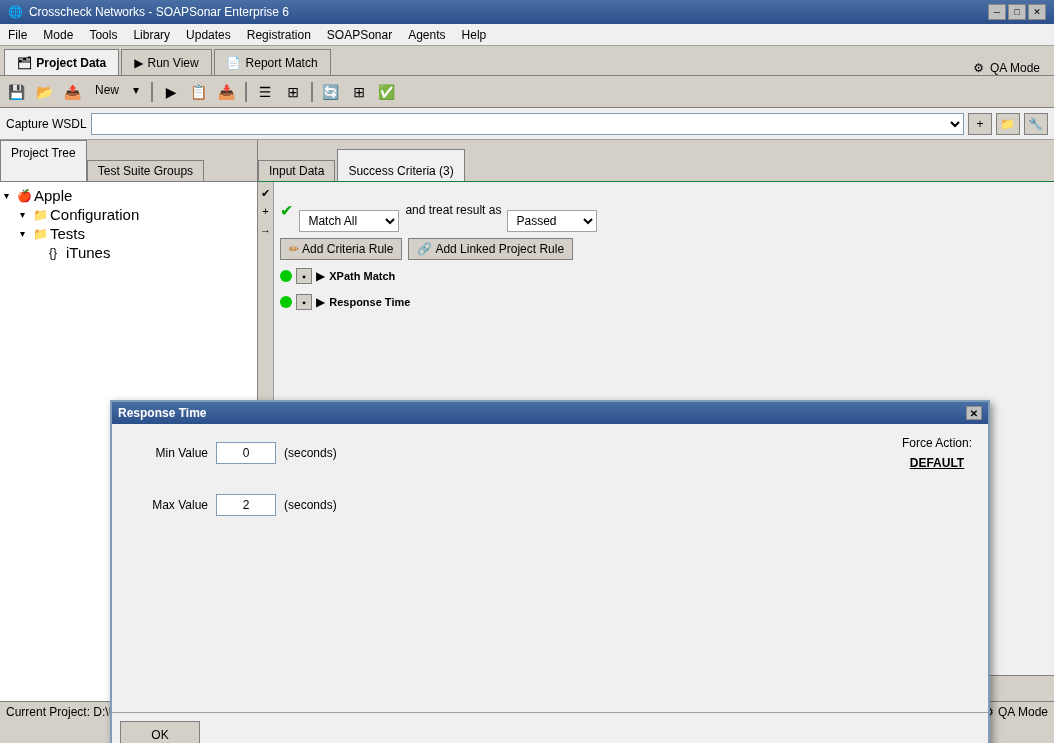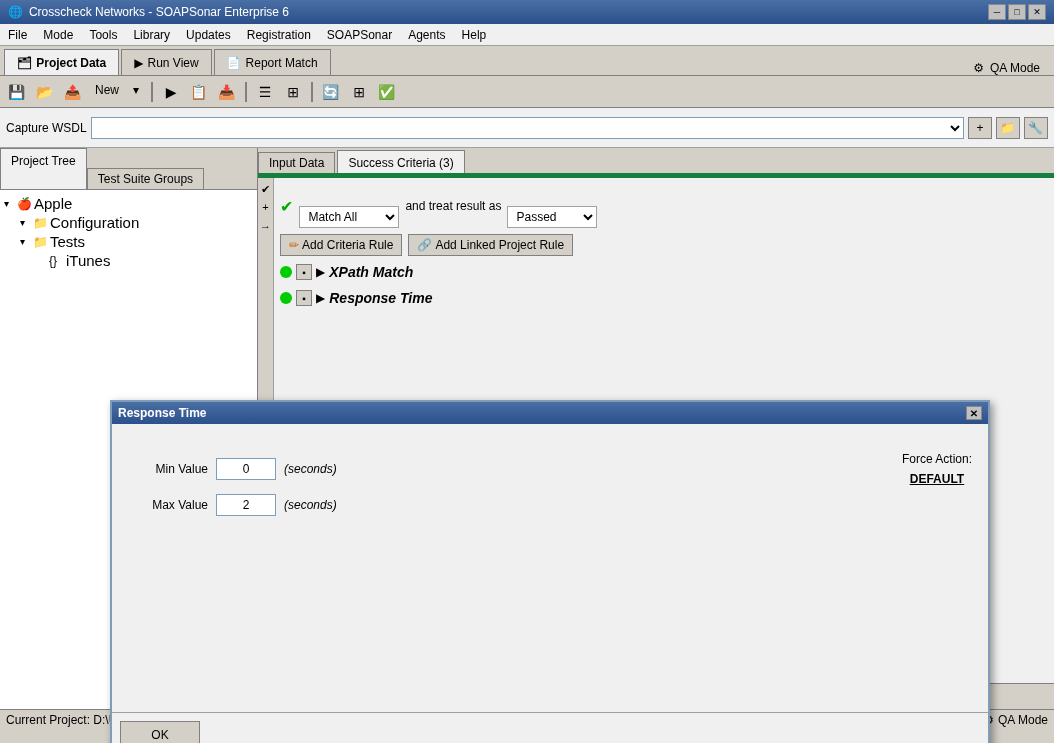--- a/index.html
+++ b/index.html
@@ -90,21 +90,21 @@
     .toolbar-separator { width: 2px; height: 20px; background: #808080; margin: 0 3px; }
     .new-btn {
       display: flex; gap: 14px;
       background: #d4d0c8; border: 1px solid transparent;
       padding: 2px 6px; height: 24px; cursor: pointer;
     }
 
     
     #wsdl-bar {
       background: #f0f0f0;
-      height: 40px;
+      height: 32px;
       display: flex;
       align-items: center;
       padding: 0 6px;
       border-bottom: 1px solid #a0a0a0;
       gap: 4px;
     }
     #wsdl-bar label { font-size: 12px; white-space: nowrap; }
     #wsdl-bar select {
       flex: 1; height: 22px; border: 1px solid #7f9db9; background: white; font-size: 12px;
     }
@@ -164,35 +164,35 @@
       flex: 1;
       display: flex;
       flex-direction: column;
       background: #f0f0f0;
     }
 
     
     #content-tabs {
       display: flex;
       background: #d4d0c8;
-      border-bottom: 5px solid #15803d;
+      border-bottom: 1px solid #15803d;
       padding-top: 2px;
       align-items: flex-end;
     }
     .content-tab {
       padding: 3px 10px;
       border: 1px solid #808080;
       border-bottom: none;
       cursor: pointer;
       background: #d4d0c8;
       font-size: 11px;
       margin-right: 2px;
       margin-top: 2px;
     }
-    .content-tab.active { background: #f0f0f0; margin-top: 0; padding-top: 5px; }
+    .content-tab.active { background: #f0f0f0; margin-top: 7px; padding-top: 14px; }
 
     
     #criteria-content {
       flex: 1;
       display: flex;
       background: #f0f0f0;
     }
 
     #criteria-sidebar {
       width: 16px;
@@ -264,21 +264,21 @@
       flex-shrink: 0;
     }
     .expand-btn {
       width: 16px; height: 16px;
       border: 1px solid #808080;
       background: #d4d0c8;
       display: flex; align-items: center; justify-content: center;
       cursor: pointer; font-size: 10px;
     }
     .criteria-arrow { font-size: 12px; color: #000; }
-    .criteria-label { font-size: 14px; font-weight: bold; font-style: italic; }
+    .criteria-label { font-size: 11px; font-weight: bold; }
 
     
     #bottom-area {
       height: 26px;
       border-top: 1px solid #808080;
       background: #d4d0c8;
       display: flex;
       align-items: center;
       padding: 0 6px;
       gap: 6px;
@@ -330,43 +330,43 @@
       font-weight: bold;
     }
     #dialog-close {
       width: 16px; height: 14px;
       background: #c0c0c0;
       border: 1px solid #888;
       display: flex; align-items: center; justify-content: center;
       cursor: pointer; font-size: 10px; color: #000;
     }
     #dialog-body {
-      padding: 28px 16px;
+      padding: 12px 16px;
       display: flex;
       flex-direction: column;
-      gap: 8px;
+      gap: 24px;
     }
     .dialog-field-row {
       display: flex;
       align-items: center;
       gap: 8px;
     }
     .dialog-field-label {
       width: 80px;
       font-size: 12px;
       text-align: right;
     }
     .dialog-field-input {
       width: 60px; height: 22px;
       border: 1px solid #7f9db9;
       background: white;
       font-size: 12px;
       text-align: center;
     }
-    .dialog-field-unit { font-size: 12px; font-style: italic; }
+    .dialog-field-unit { font-size: 12px; }
     .force-action-area {
       margin-left: auto;
       display: flex; align-items: center; gap: 6px; font-size: 12px; flex-direction: column;
     }
     #dialog-spacer {
       height: 160px;
     }
     #dialog-ok-area {
       display: flex;
       justify-content: flex-start;

